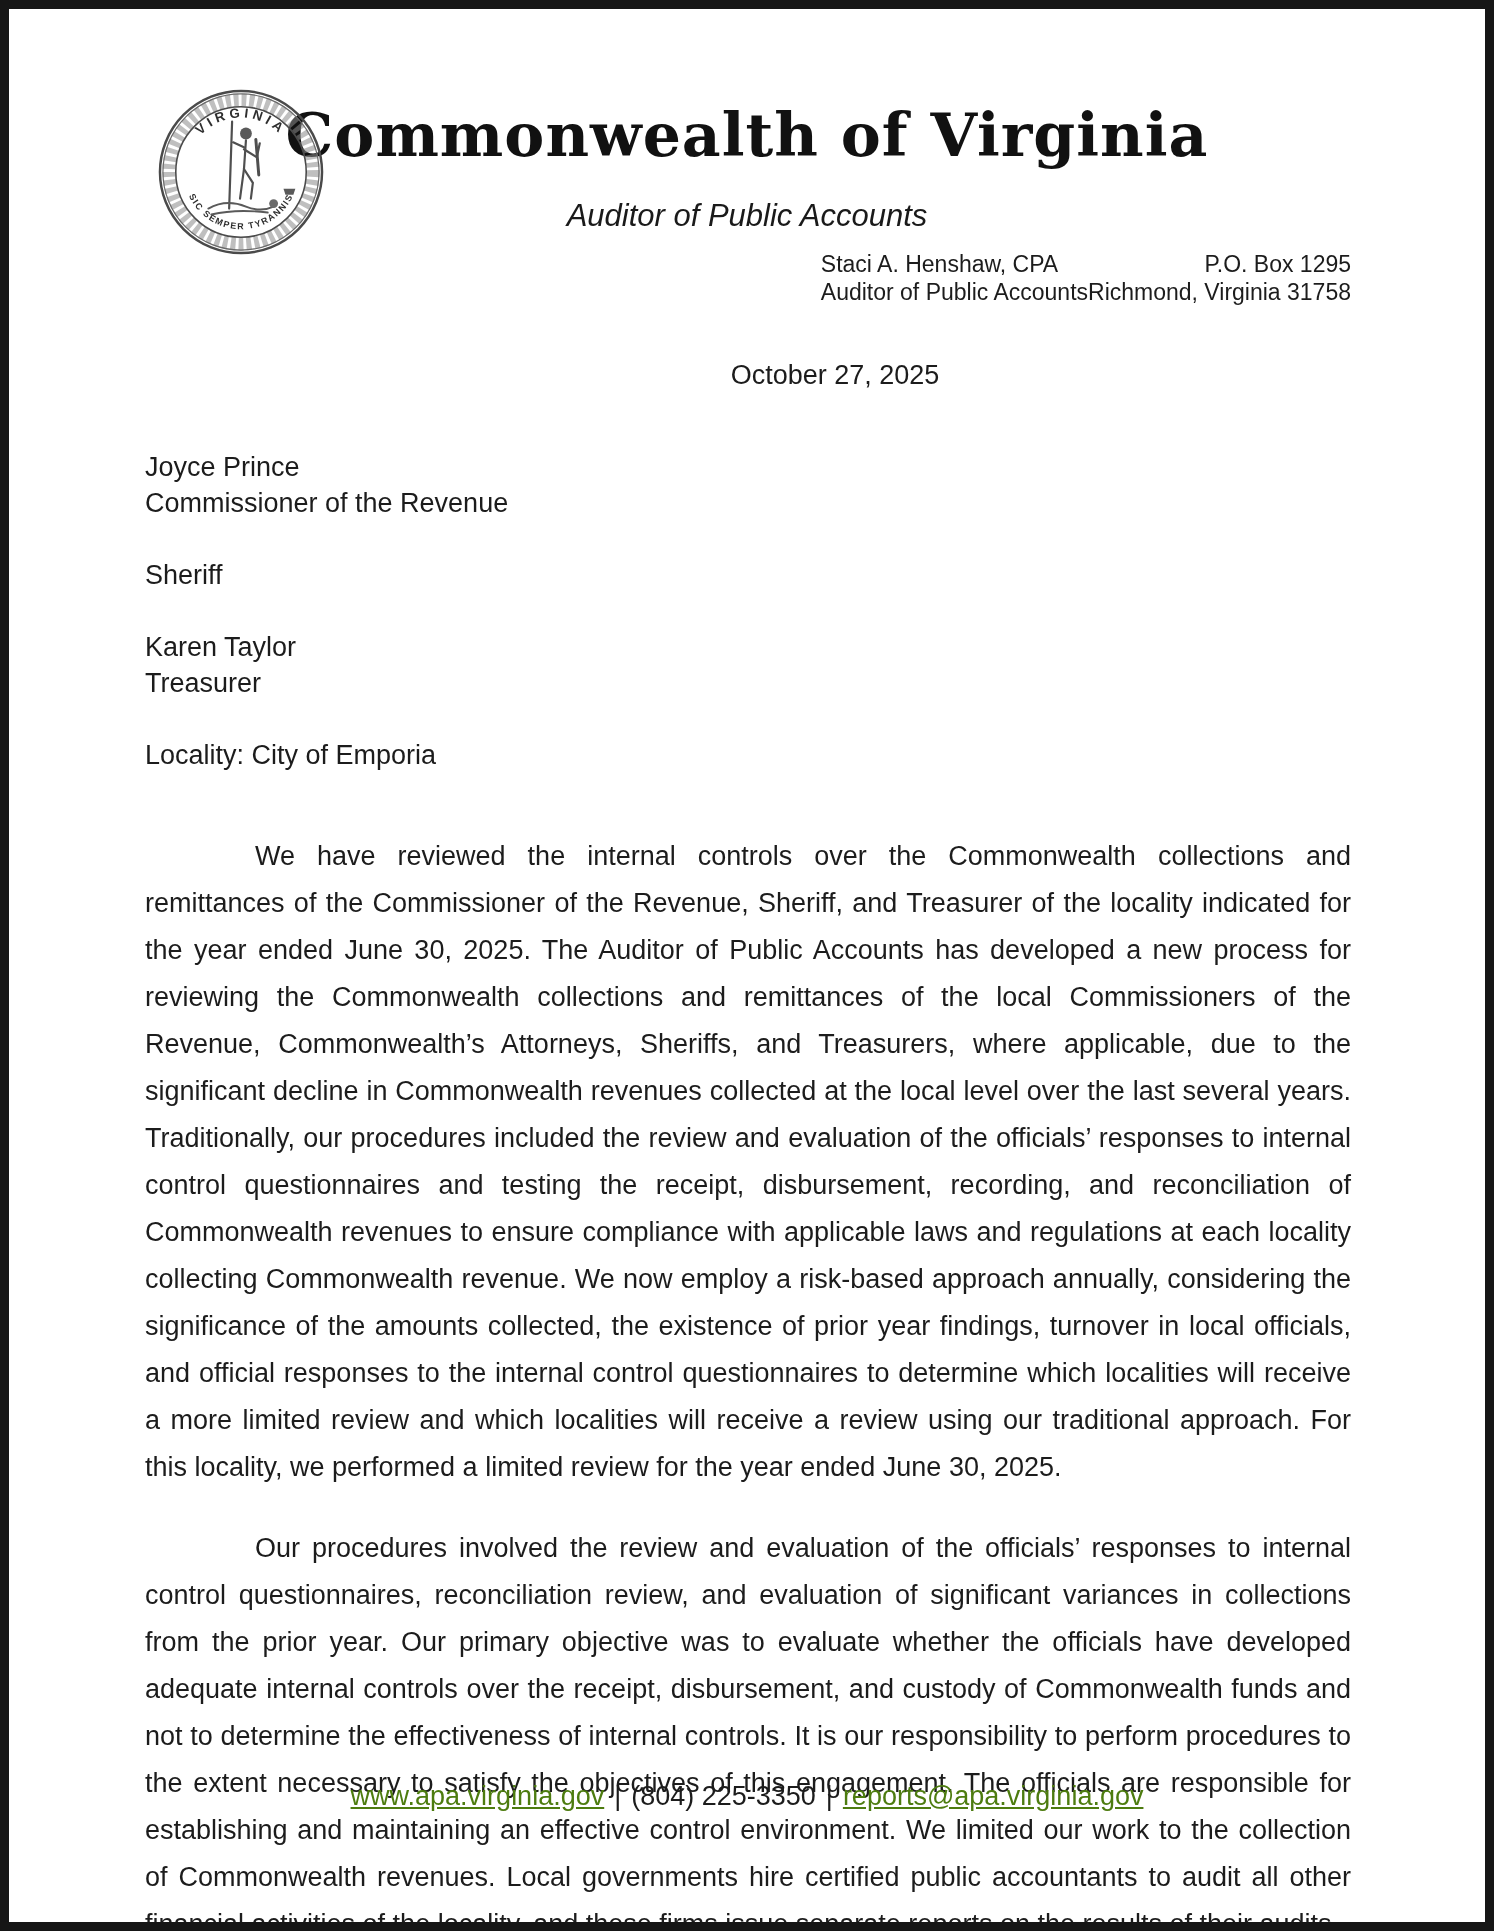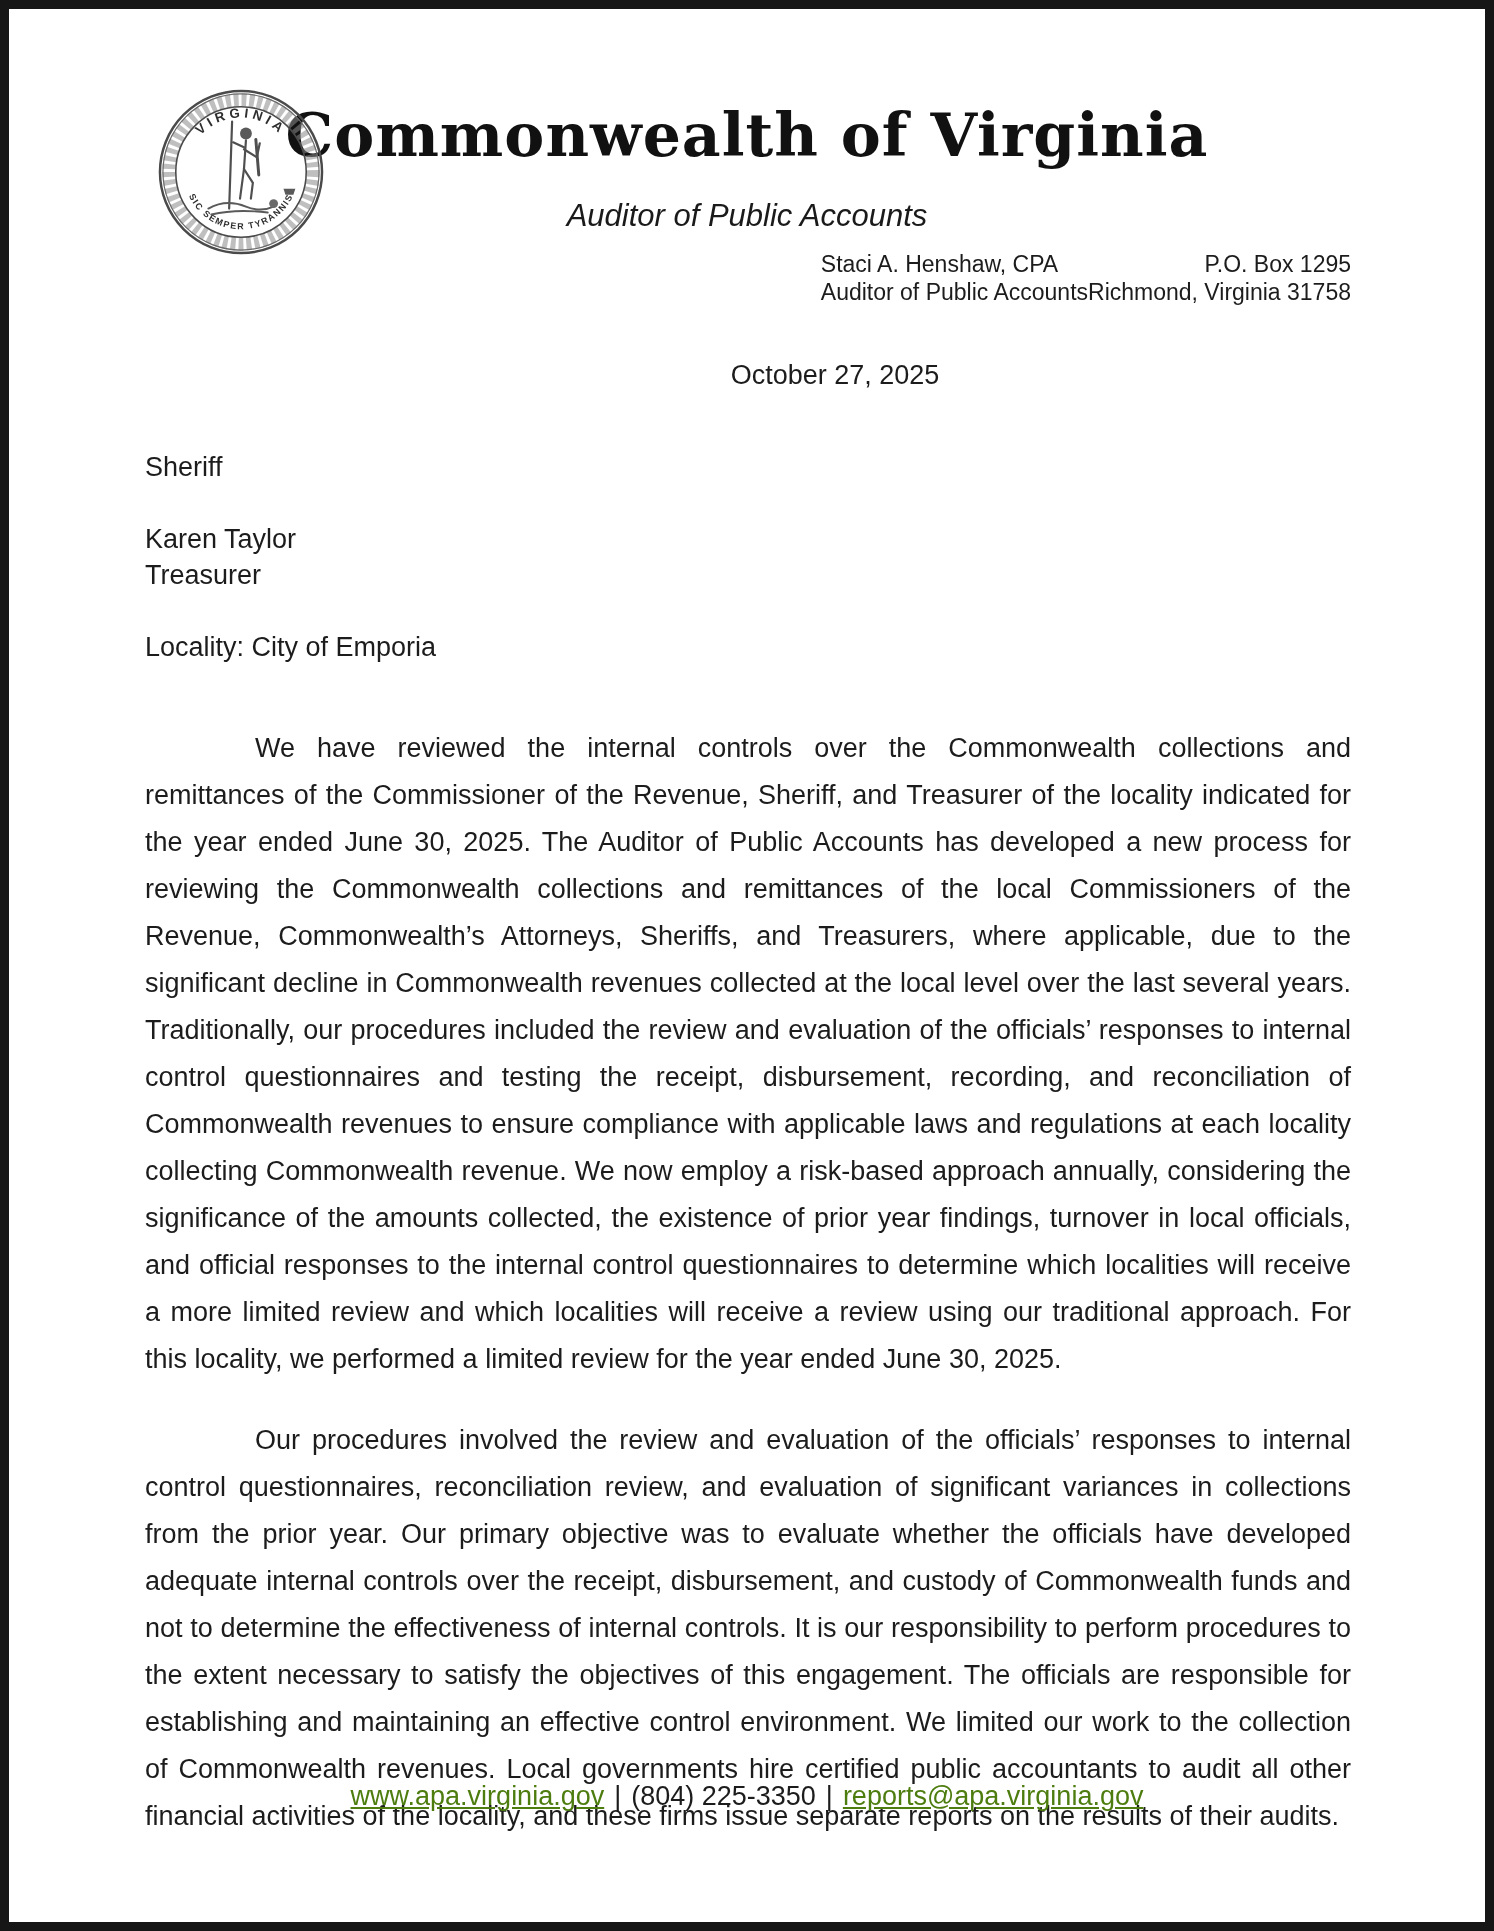--- a/index.html
+++ b/index.html
@@ -137,20 +137,22 @@
         <div>P.O. Box 1295</div>
         <div>Richmond, Virginia 31758</div>
       </div>
     </div>
   </div>
 
   <div class="date-line">October 27, 2025</div>
 
   <div class="recipients">
     <div class="recipient">
+      <div>Joyce Prince</div>
+      <div>Commissioner of the Revenue</div>
     </div>
     <div class="recipient">
       <div>Sheriff</div>
     </div>
     <div class="recipient">
       <div>Karen Taylor</div>
       <div>Treasurer</div>
     </div>
   </div>
 

